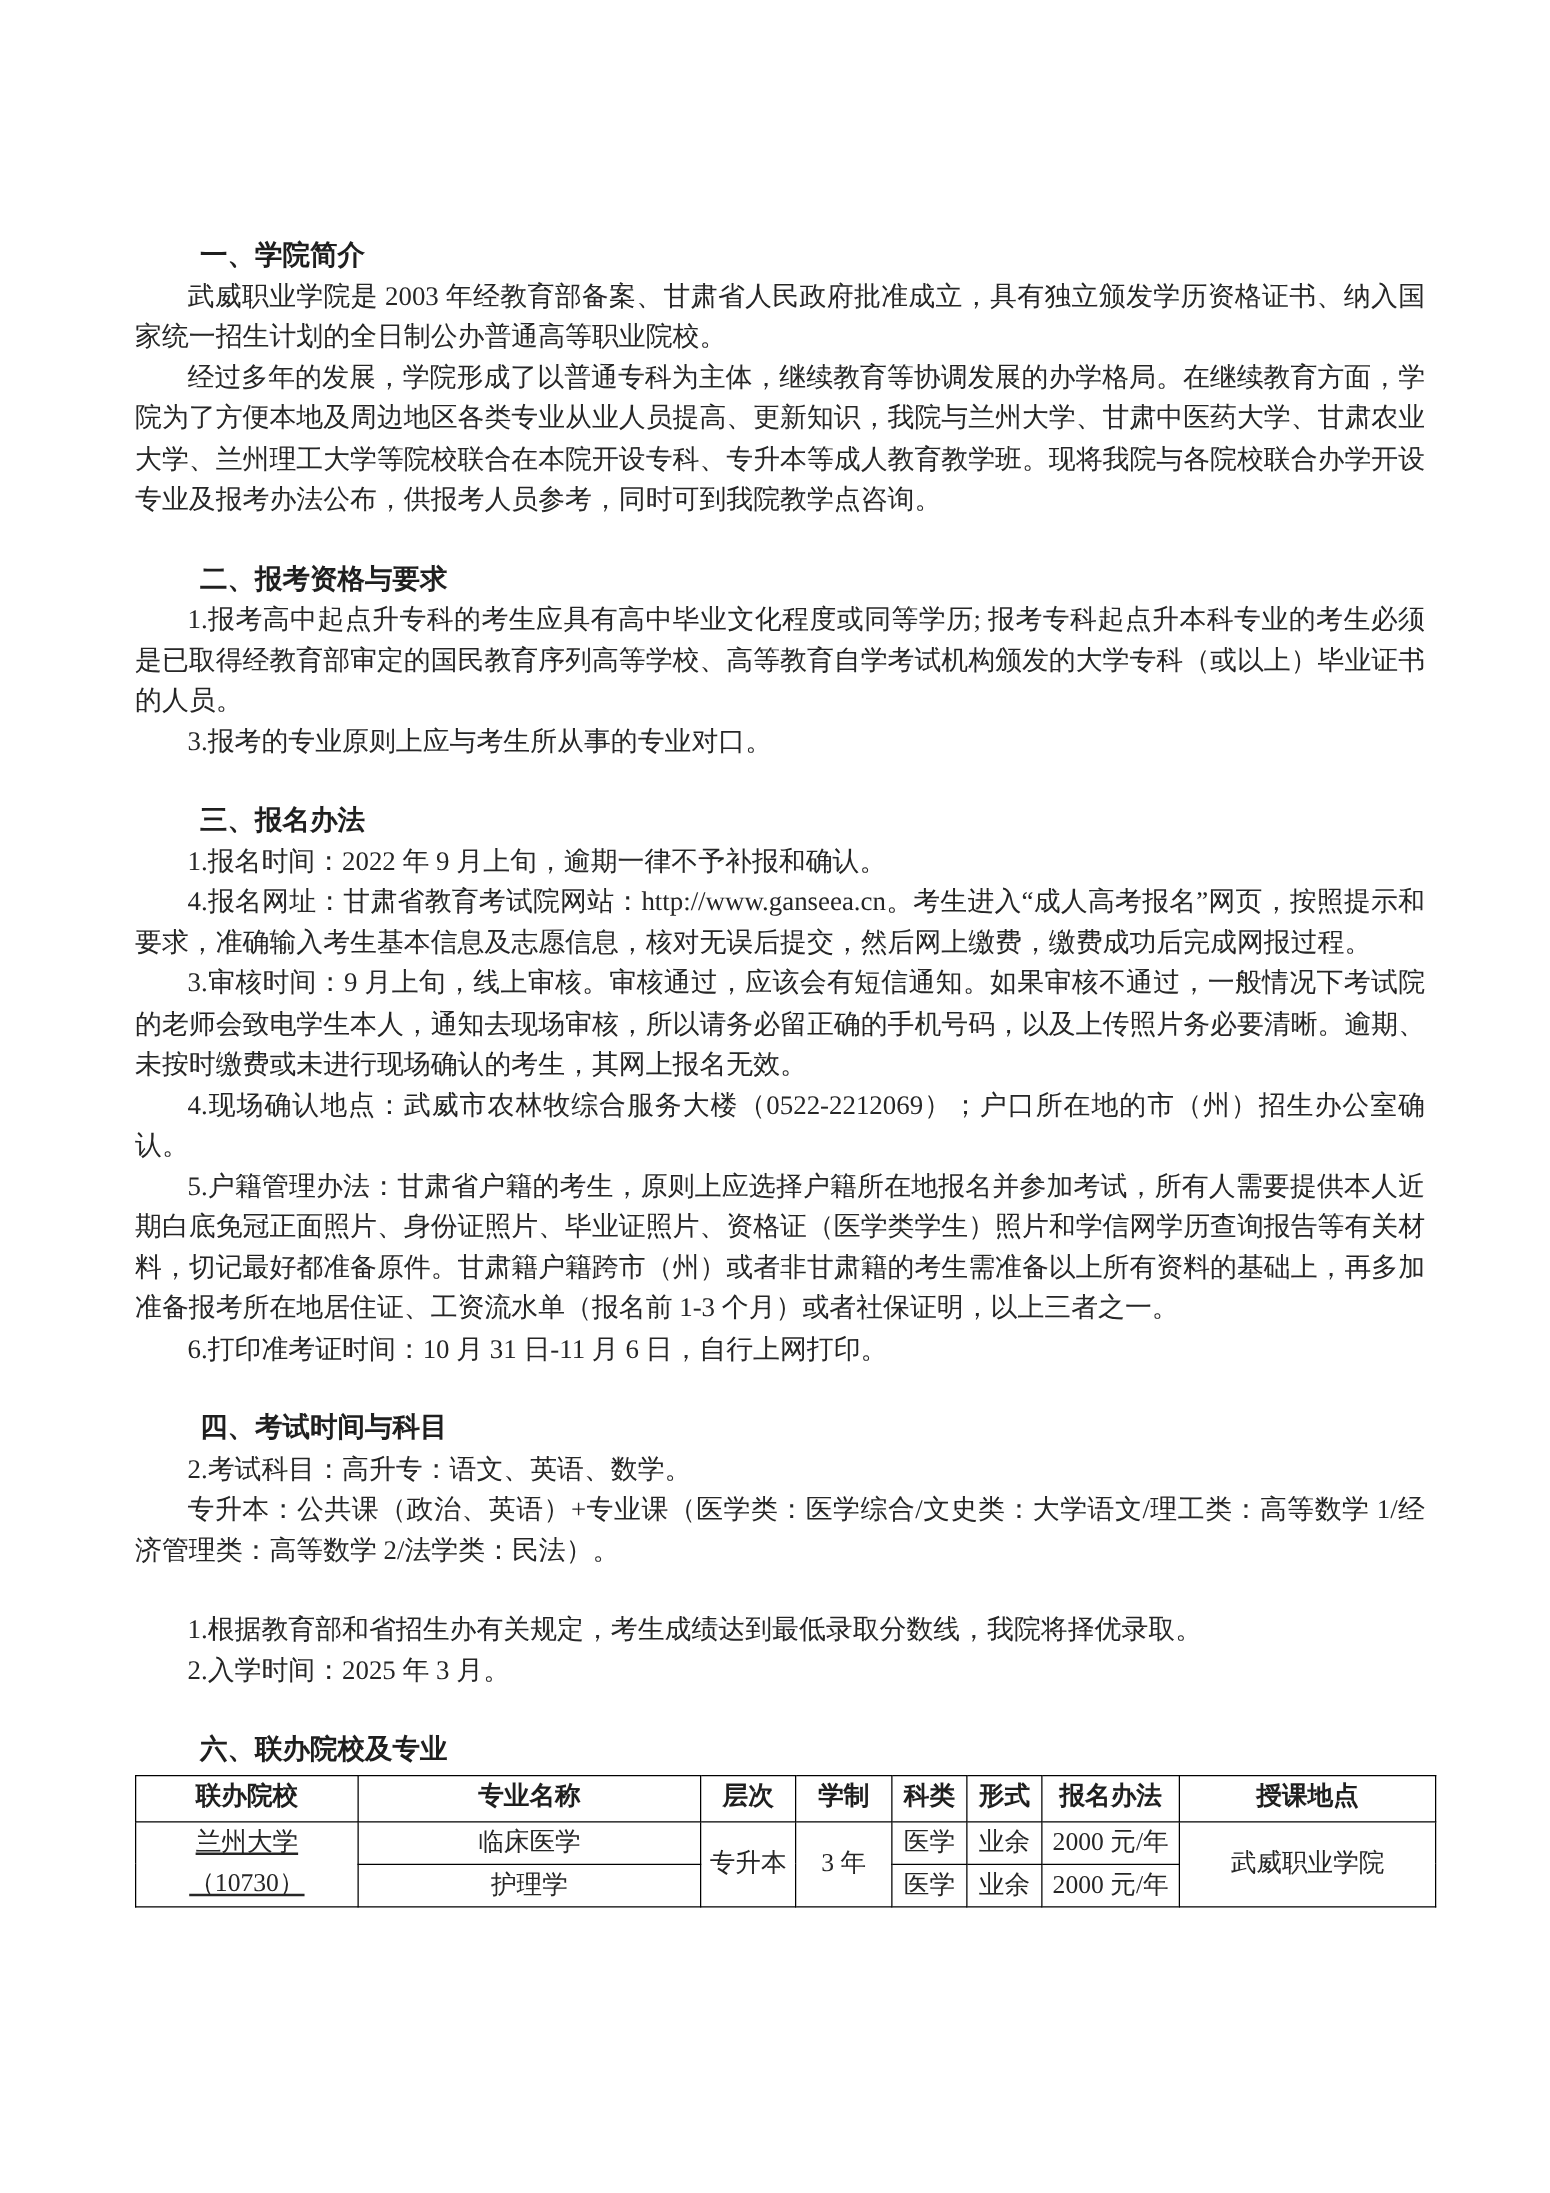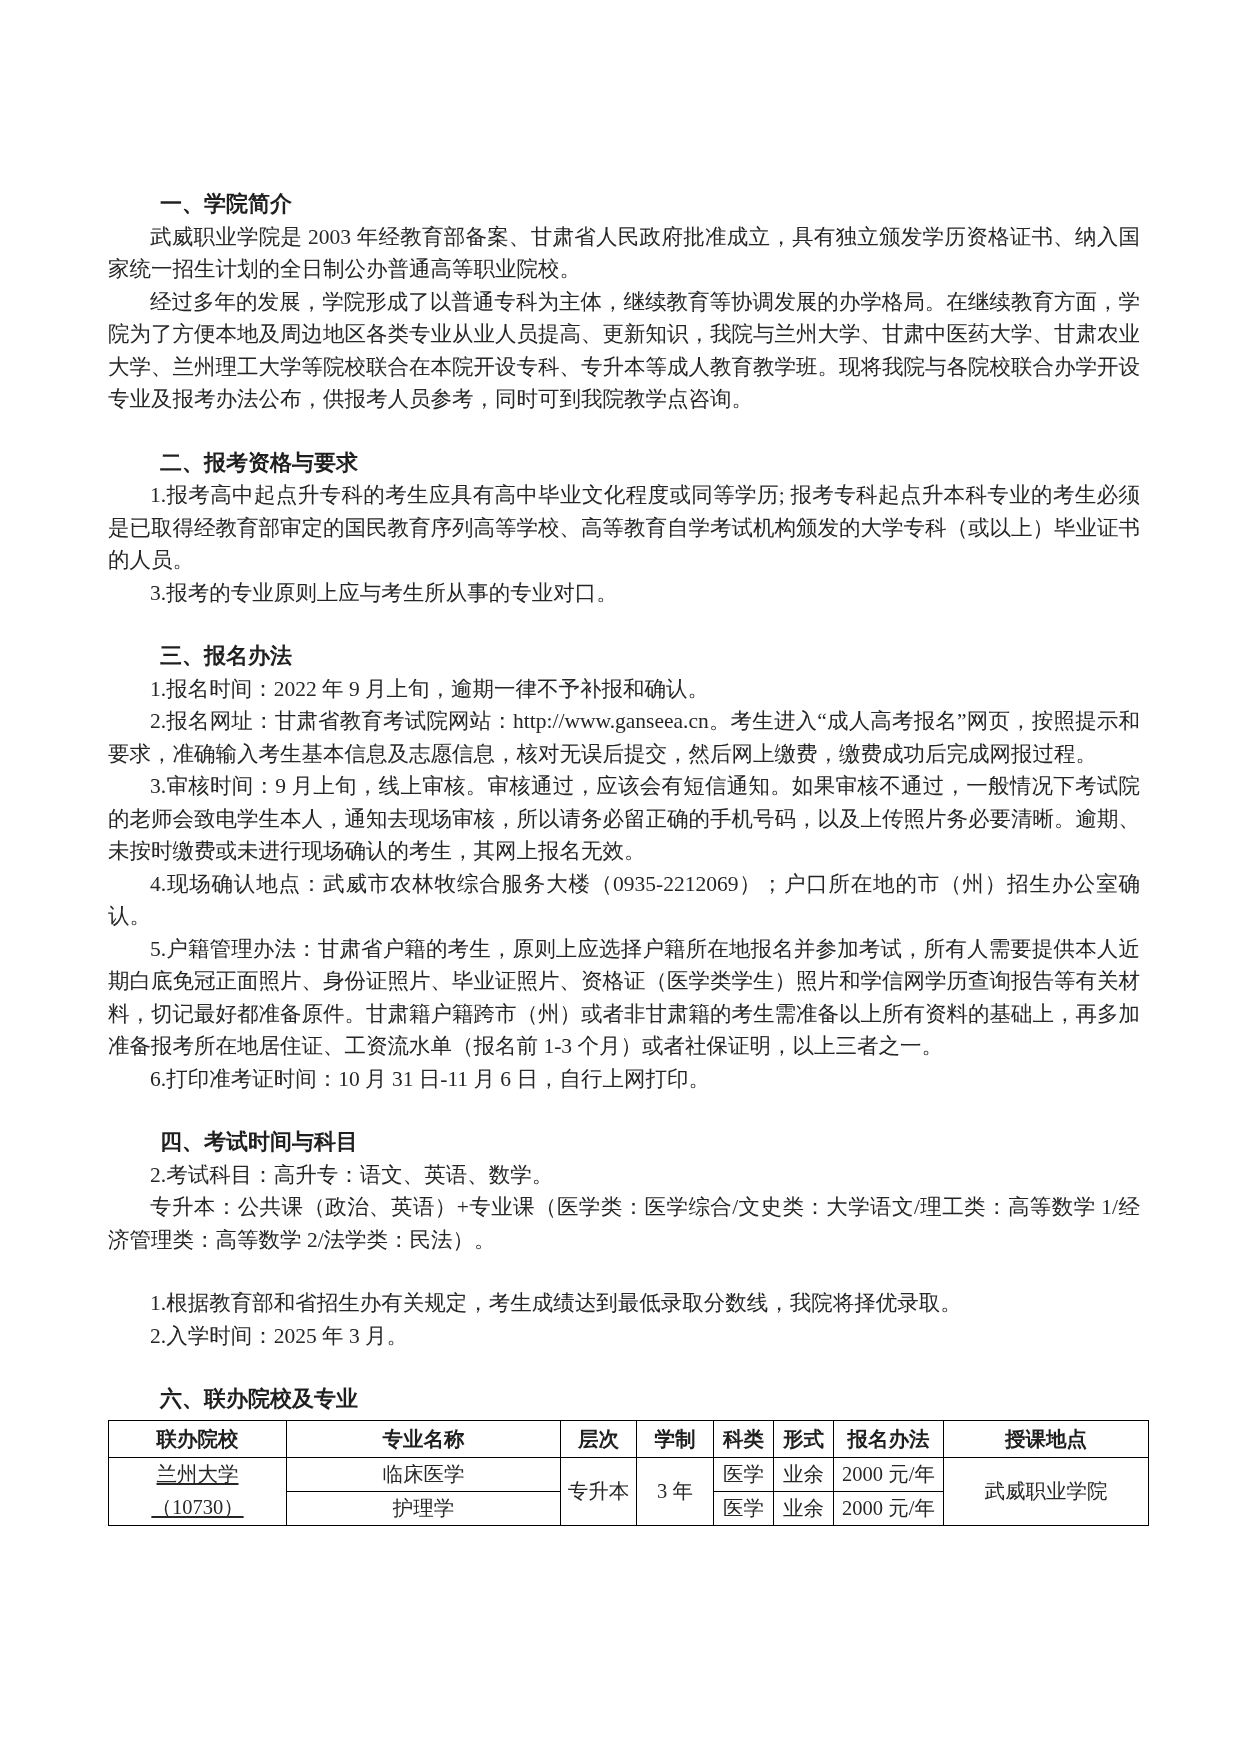--- a/index.html
+++ b/index.html
@@ -50,21 +50,21 @@
   }
   table.programs th, table.programs td {
     border: 1px solid #000;
     text-align: center;
     vertical-align: middle;
     padding: 0 2px;
     overflow: hidden;
   }
   table.programs th {
     height: 36px;
-    font-family: Liberation Sans, sans-serif;
+    font-family: Liberation Mono, monospace;
     font-weight: bold;
     font-size: 20.5px;
     line-height: 22px;
     color: #1f1f1f;
   }
   table.programs td {
     height: 33px;
     font-family: "Liberation Serif", "DejaVu Serif", serif;
     font-size: 20.5px;
     line-height: 24px;
@@ -85,23 +85,23 @@
 
   <section class="sec">
     <h2 class="h">二、报考资格与要求</h2>
     <p class="para">1.报考高中起点升专科的考生应具有高中毕业文化程度或同等学历; 报考专科起点升本科专业的考生必须是已取得经教育部审定的国民教育序列高等学校、高等教育自学考试机构颁发的大学专科（或以上）毕业证书的人员。</p>
     <p class="para">3.报考的专业原则上应与考生所从事的专业对口。</p>
   </section>
 
   <section class="sec">
     <h2 class="h">三、报名办法</h2>
     <p class="para">1.报名时间：2022 年 9 月上旬，逾期一律不予补报和确认。</p>
-    <p class="para">2.报名网址：甘肃省教育考试院网站：http://www.ganseea.cn。考生进入“成人高考报名”网页，按照提示和要求，准确输入考生基本信息及志愿信息，核对无误后提交，然后网上缴费，缴费成功后完成网报过程。</p>
+    <p class="para">4.报名网址：甘肃省教育考试院网站：http://www.ganseea.cn。考生进入“成人高考报名”网页，按照提示和要求，准确输入考生基本信息及志愿信息，核对无误后提交，然后网上缴费，缴费成功后完成网报过程。</p>
     <p class="para">3.审核时间：9 月上旬，线上审核。审核通过，应该会有短信通知。如果审核不通过，一般情况下考试院的老师会致电学生本人，通知去现场审核，所以请务必留正确的手机号码，以及上传照片务必要清晰。逾期、未按时缴费或未进行现场确认的考生，其网上报名无效。</p>
-    <p class="para">4.现场确认地点：武威市农林牧综合服务大楼（0935-2212069）；户口所在地的市（州）招生办公室确认。</p>
+    <p class="para">4.现场确认地点：武威市农林牧综合服务大楼（0522-2212069）；户口所在地的市（州）招生办公室确认。</p>
     <p class="para">5.户籍管理办法：甘肃省户籍的考生，原则上应选择户籍所在地报名并参加考试，所有人需要提供本人近期白底免冠正面照片、身份证照片、毕业证照片、资格证（医学类学生）照片和学信网学历查询报告等有关材料，切记最好都准备原件。甘肃籍户籍跨市（州）或者非甘肃籍的考生需准备以上所有资料的基础上，再多加准备报考所在地居住证、工资流水单（报名前 1-3 个月）或者社保证明，以上三者之一。</p>
     <p class="para">6.打印准考证时间：10 月 31 日-11 月 6 日，自行上网打印。</p>
   </section>
 
   <section class="sec">
     <h2 class="h">四、考试时间与科目</h2>
     <p class="para">2.考试科目：高升专：语文、英语、数学。</p>
     <p class="para">专升本：公共课（政治、英语）+专业课（医学类：医学综合/文史类：大学语文/理工类：高等数学 1/经济管理类：高等数学 2/法学类：民法）。</p>
   </section>
 

